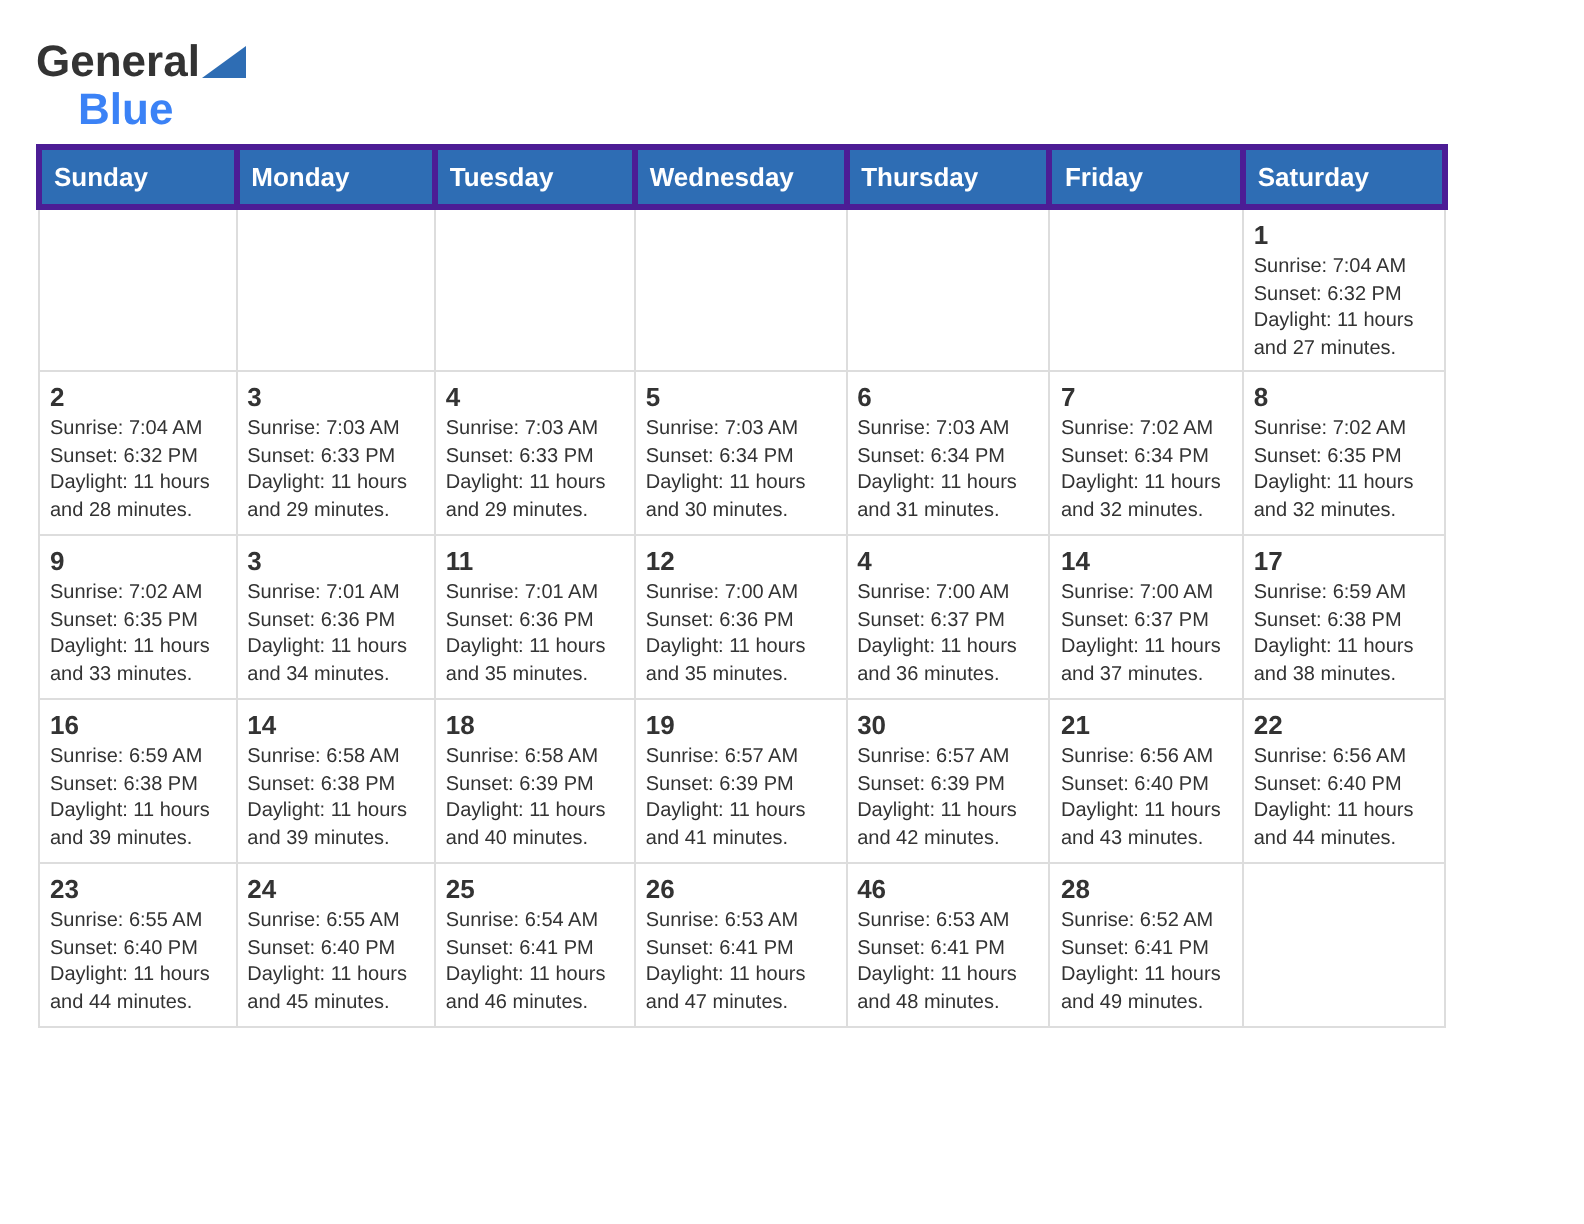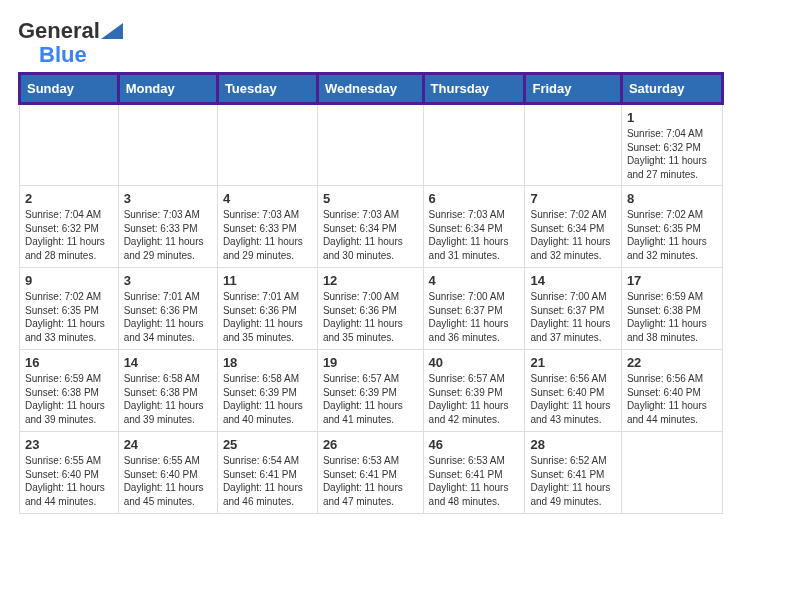--- a/index.html
+++ b/index.html
@@ -251,21 +251,21 @@
 and 40 minutes.</div>
           </td>
           <td>
             <span class="day-number">19</span>
             <div class="day-info">Sunrise: 6:57 AM
 Sunset: 6:39 PM
 Daylight: 11 hours
 and 41 minutes.</div>
           </td>
           <td>
-            <span class="day-number">40</span>
+            <span class="day-number">30</span>
             <div class="day-info">Sunrise: 6:57 AM
 Sunset: 6:39 PM
 Daylight: 11 hours
 and 42 minutes.</div>
           </td>
           <td>
             <span class="day-number">21</span>
             <div class="day-info">Sunrise: 6:56 AM
 Sunset: 6:40 PM
 Daylight: 11 hours

